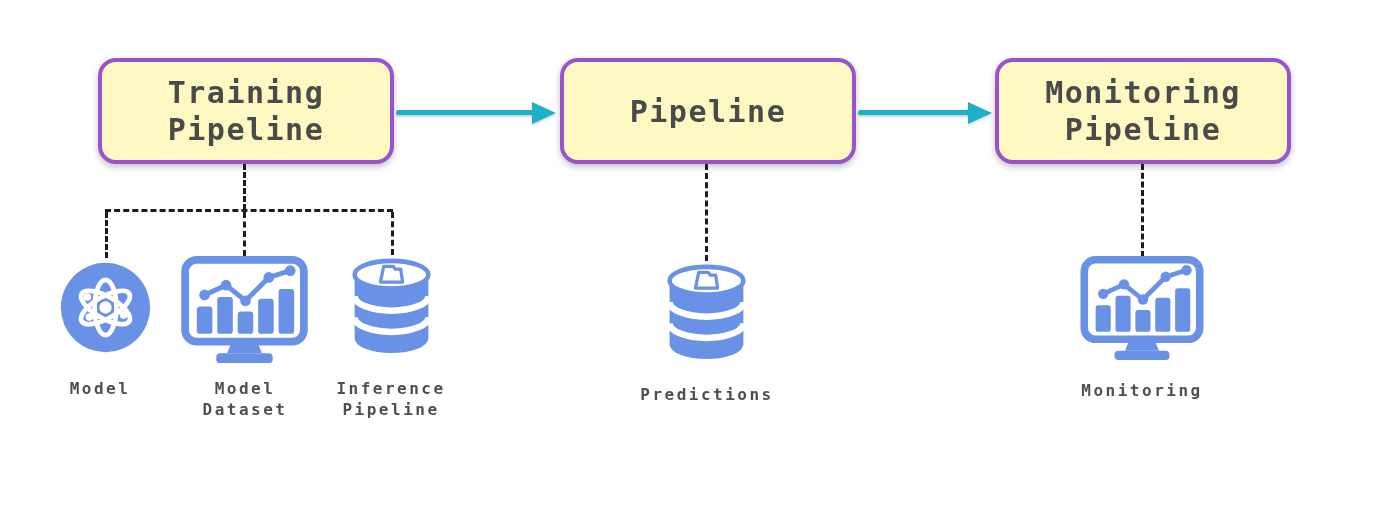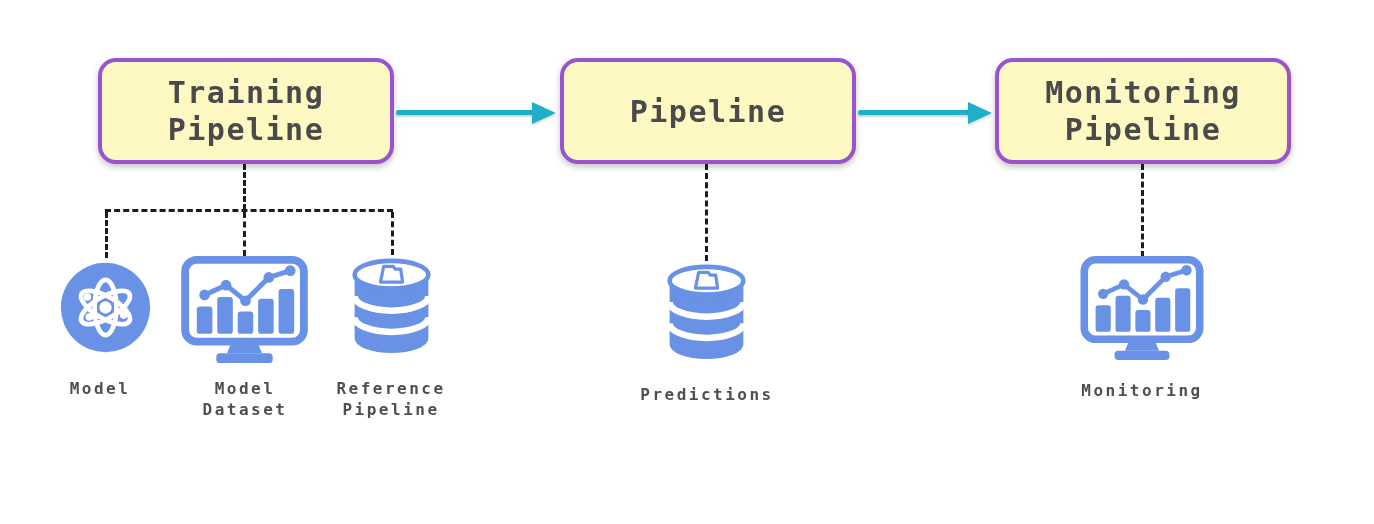--- a/index.html
+++ b/index.html
@@ -143,21 +143,21 @@
 
   <div class="artifact-label" style="left:0px;    top:378px">
     <span>Model</span>
     <span></span>
   </div>
   <div class="artifact-label" style="left:145px;  top:378px">
     <span>Model</span>
     <span>Dataset</span>
   </div>
   <div class="artifact-label" style="left:291px;  top:378px">
-    <span>Reference</span>
+    <span>Inference</span>
     <span>Pipeline</span>
   </div>
   <div class="artifact-label" style="left:607px;  top:384px">
     <span>Predictions</span>
     <span></span>
   </div>
   <div class="artifact-label" style="left:1042px; top:380px">
     <span>Monitoring</span>
   </div>
 

